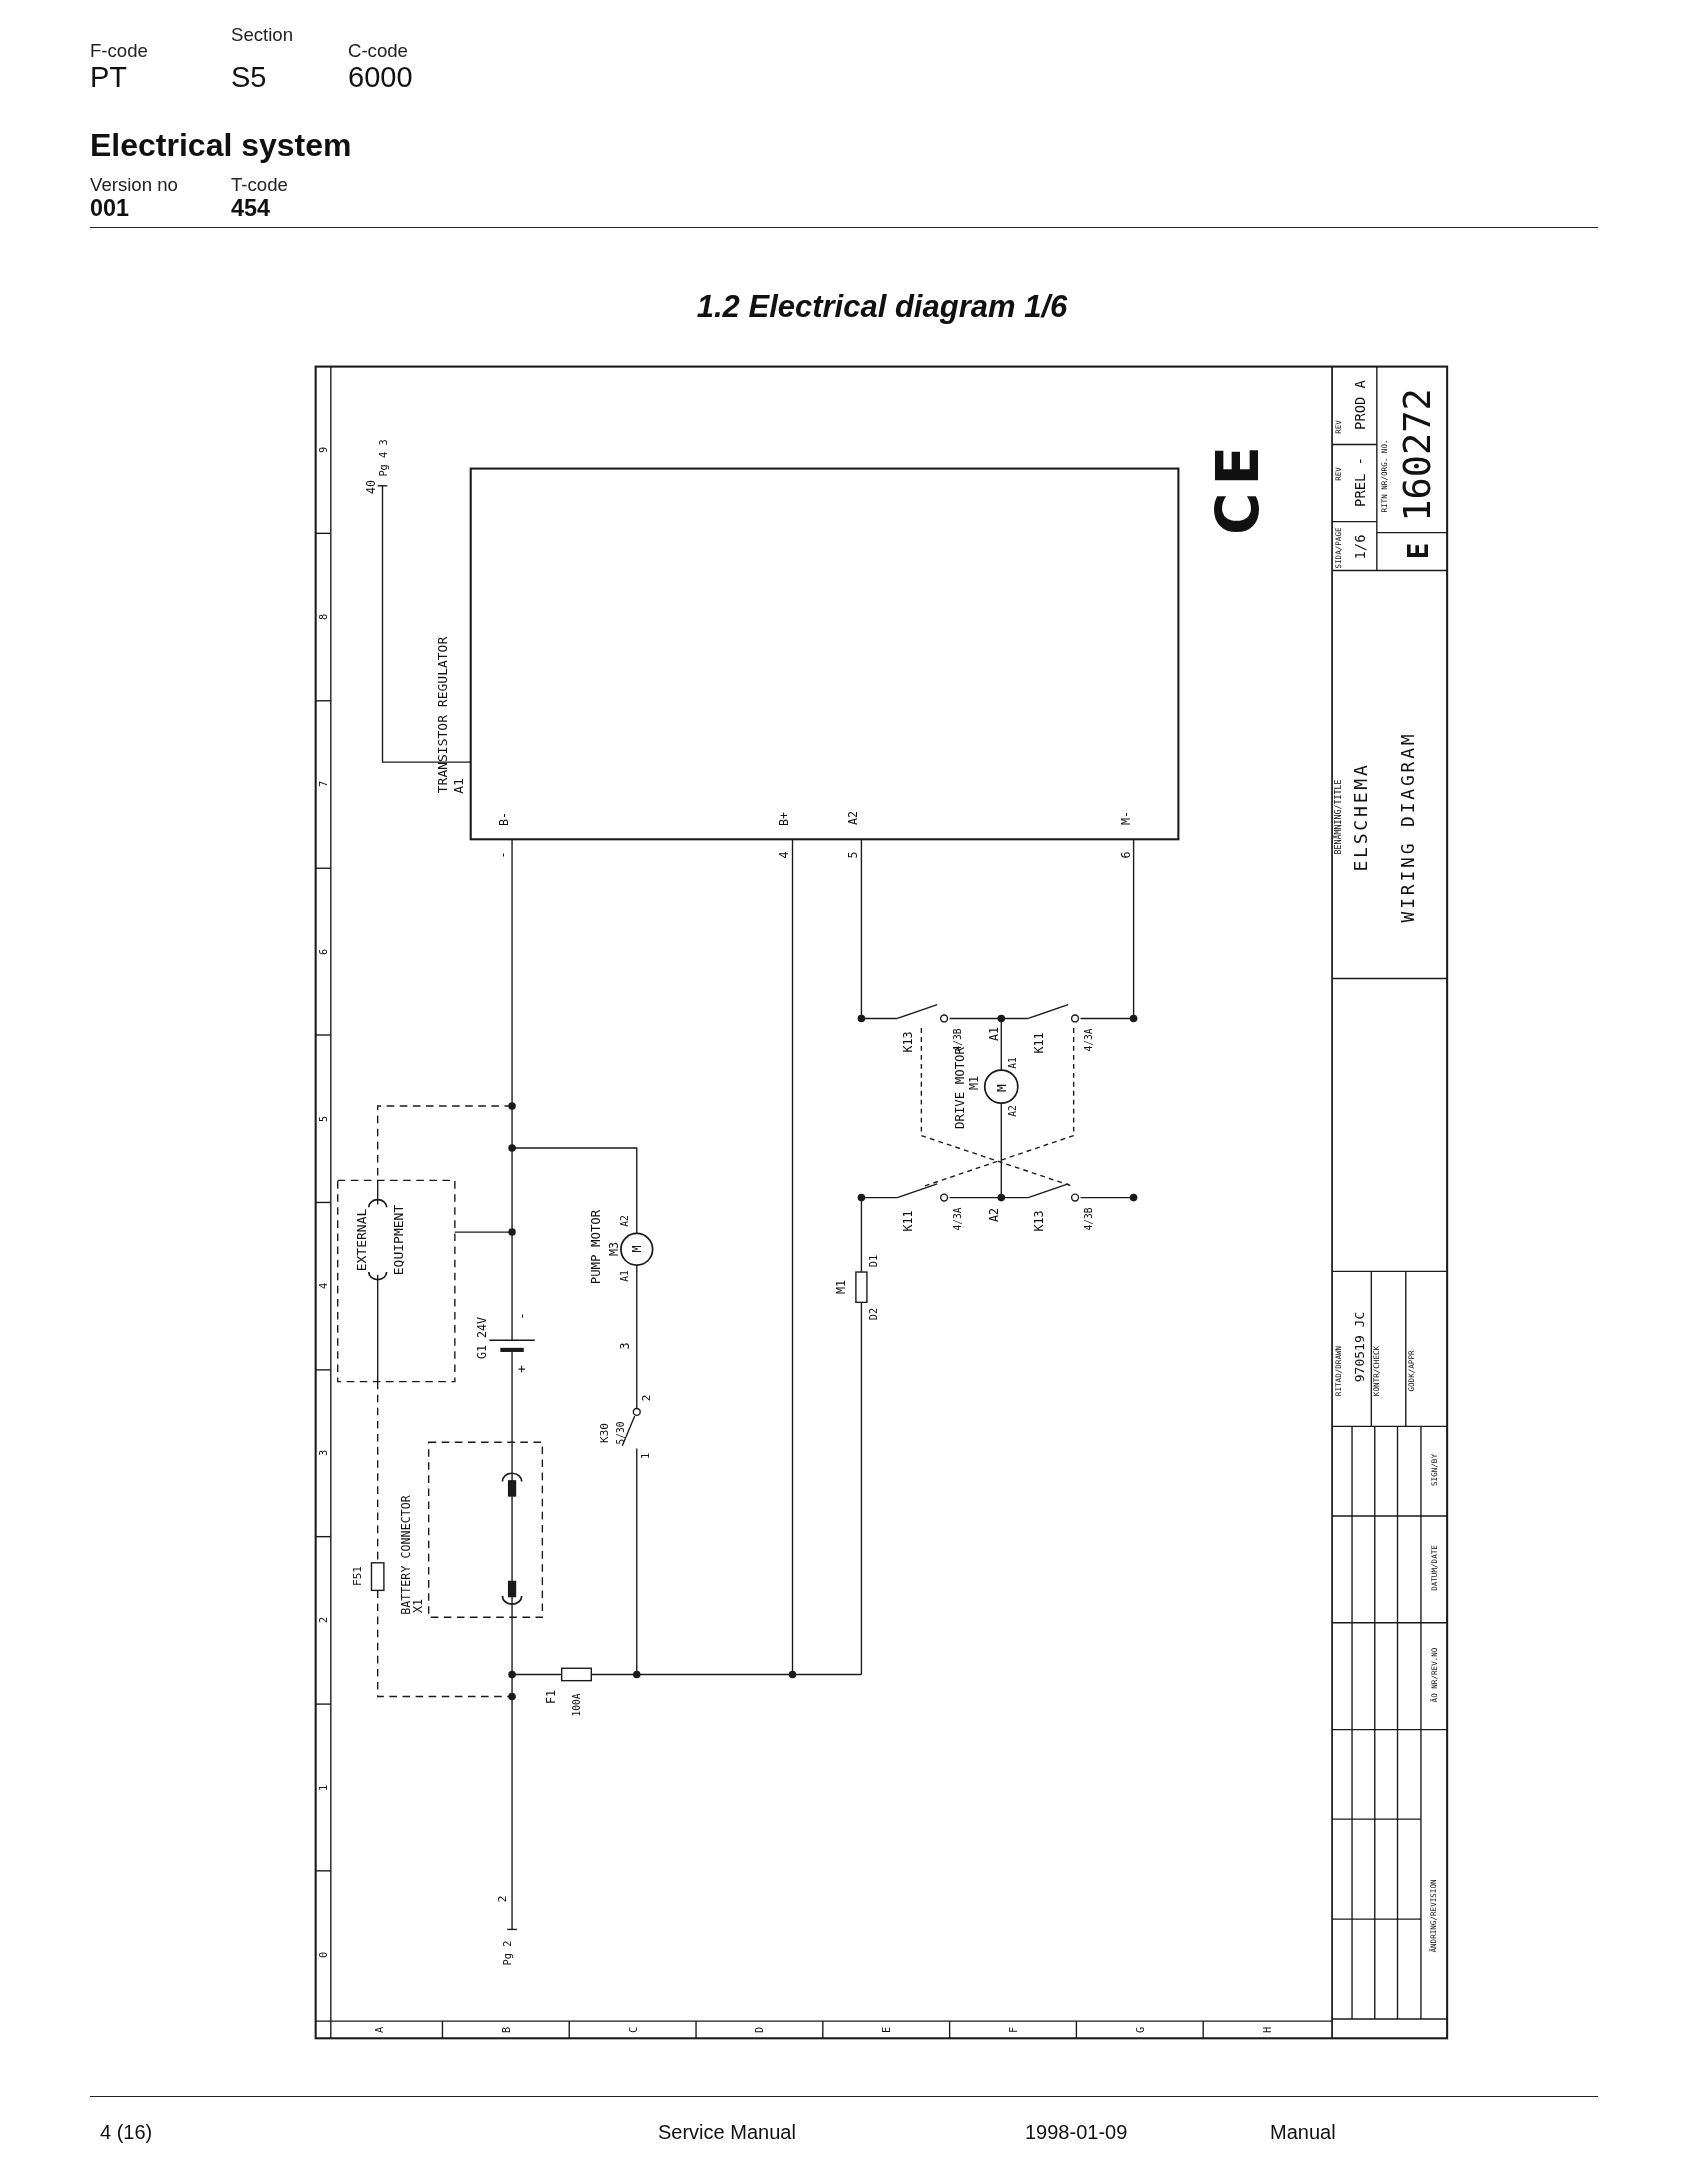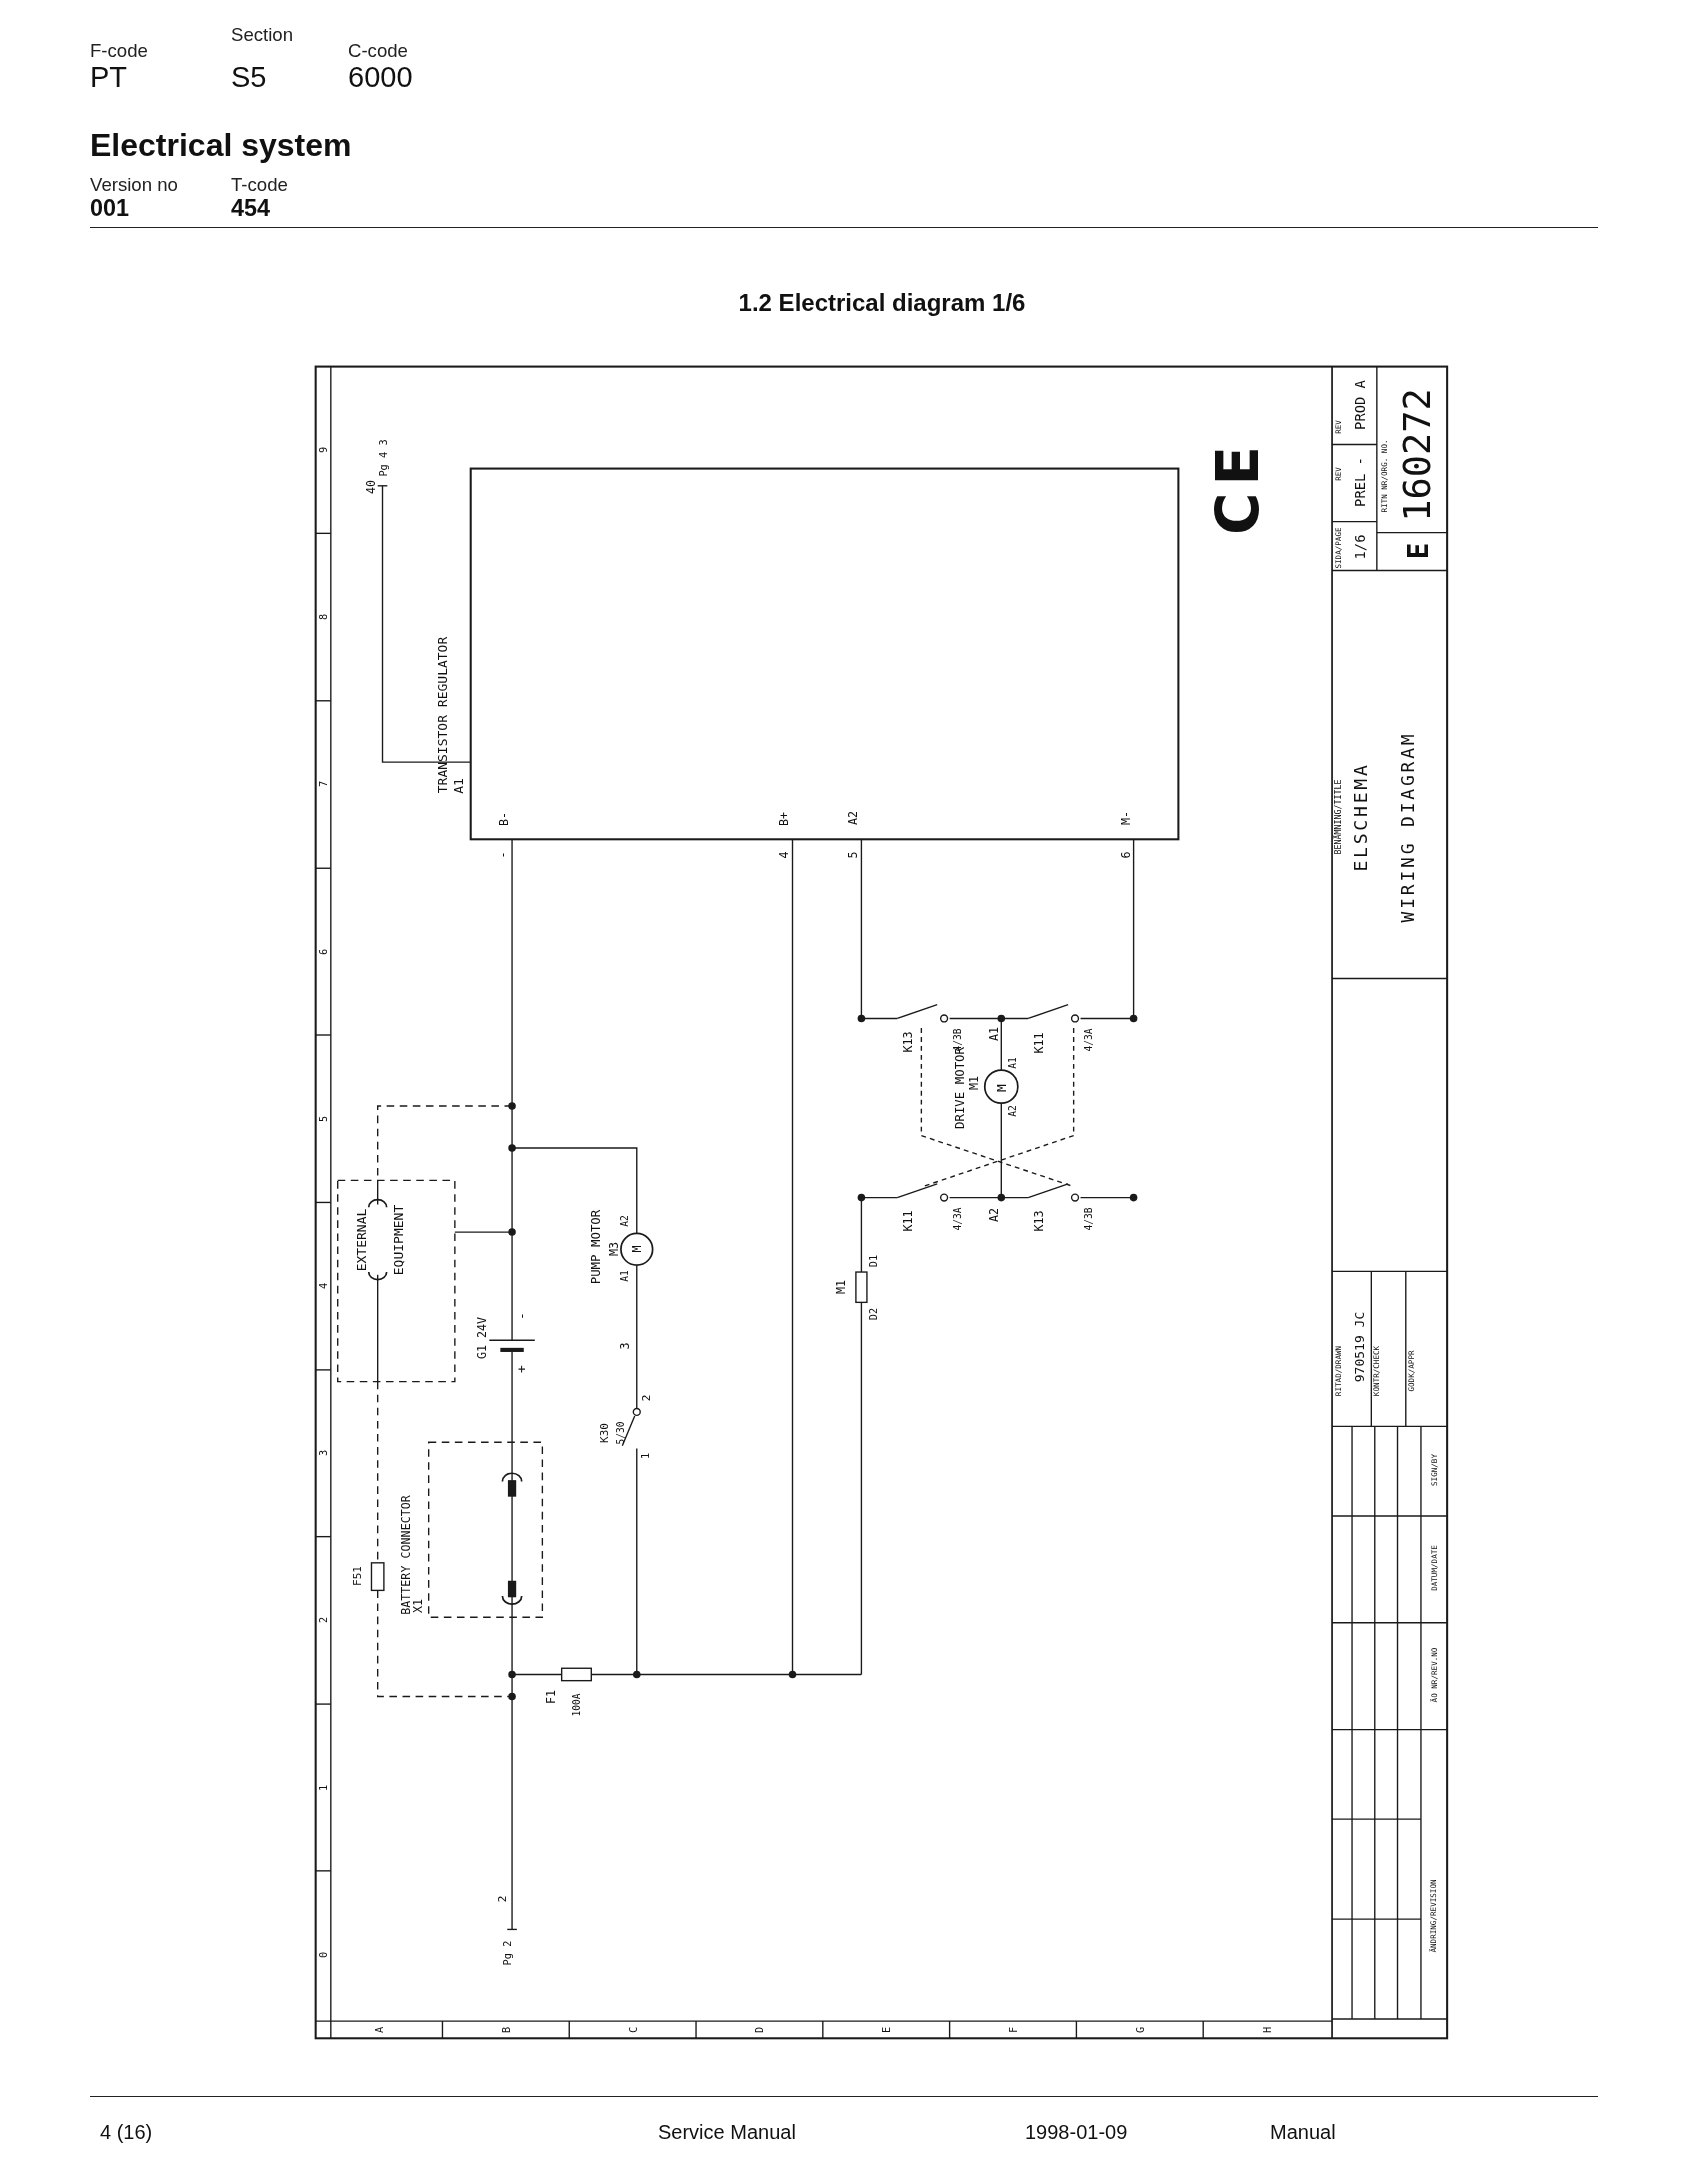--- a/index.html
+++ b/index.html
@@ -3,21 +3,21 @@
 <meta charset="utf-8">
 <style>
   html,body{margin:0;padding:0;background:#e8e8e8;}
   .page{position:relative;width:1687px;height:2183px;background:#ffffff;overflow:hidden;
         font-family:"Liberation Sans", sans-serif;color:#111;}
   .abs{position:absolute;white-space:nowrap;}
   .hl{font-size:18.6px;color:#222;}          
   .hv{font-size:29px;font-weight:normal;}     
   .hv2{font-size:23.4px;font-weight:bold;}
   .rule{position:absolute;background:#222;height:1.4px;}
-  .doc-title{font-size:24px;font-weight:bold;transform:translateX(-50%);}
+  .doc-title{font-size:31px;font-weight:bold;transform:translateX(-50%);font-style:italic;}
   .footer-t{font-size:20px;}
   
   .rlab{position:absolute;white-space:nowrap;color:#111;
         font-family:"DejaVu Sans Mono", monospace;
         transform:translate(-50%,-50%) rotate(-90deg);}
   .ls{letter-spacing:2.8px;}
   .ce{font-weight:bold;font-family:"DejaVu Sans", sans-serif;letter-spacing:6.9px;}
   svg{position:absolute;left:0;top:0;}
 </style>
 </head>

